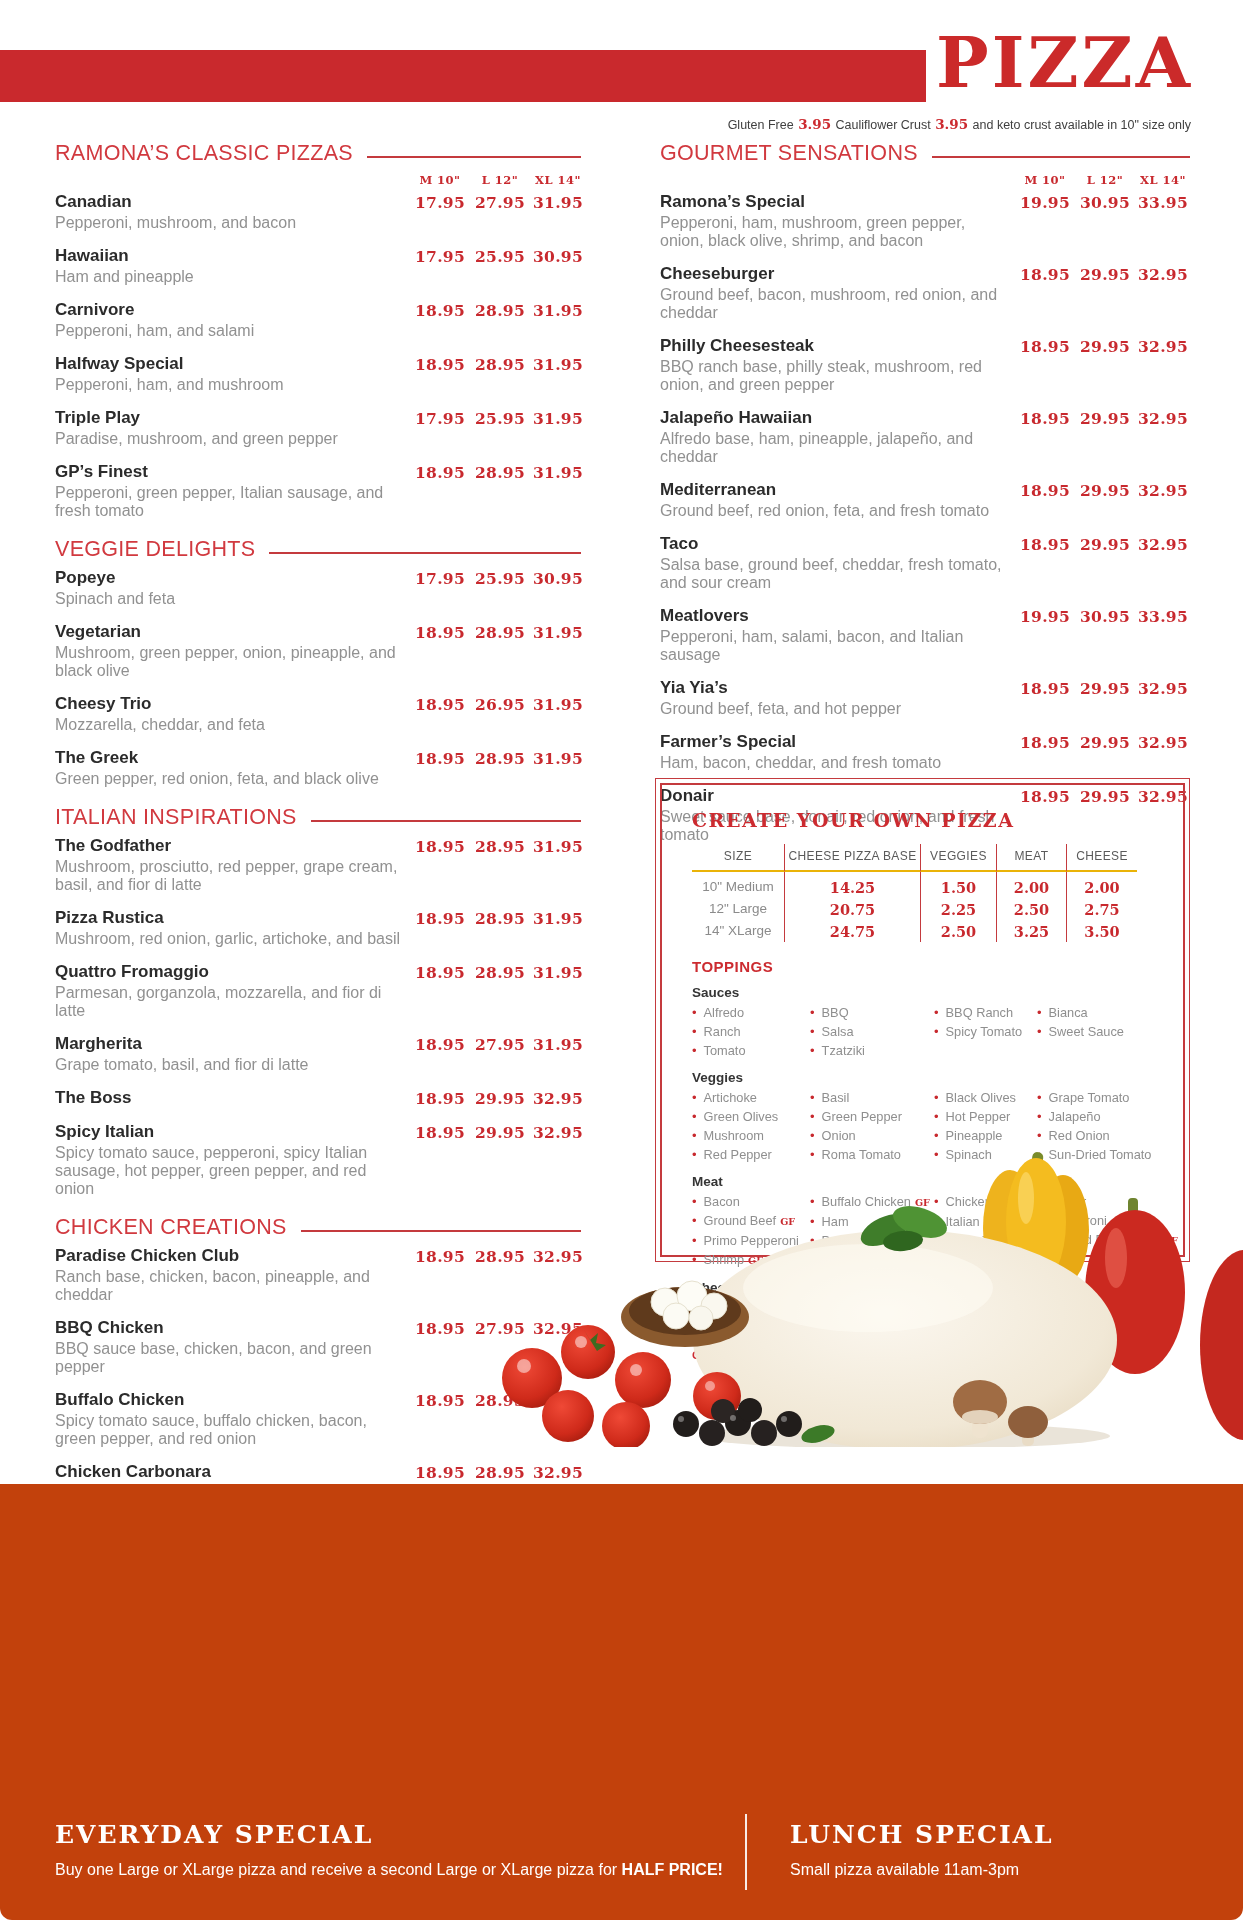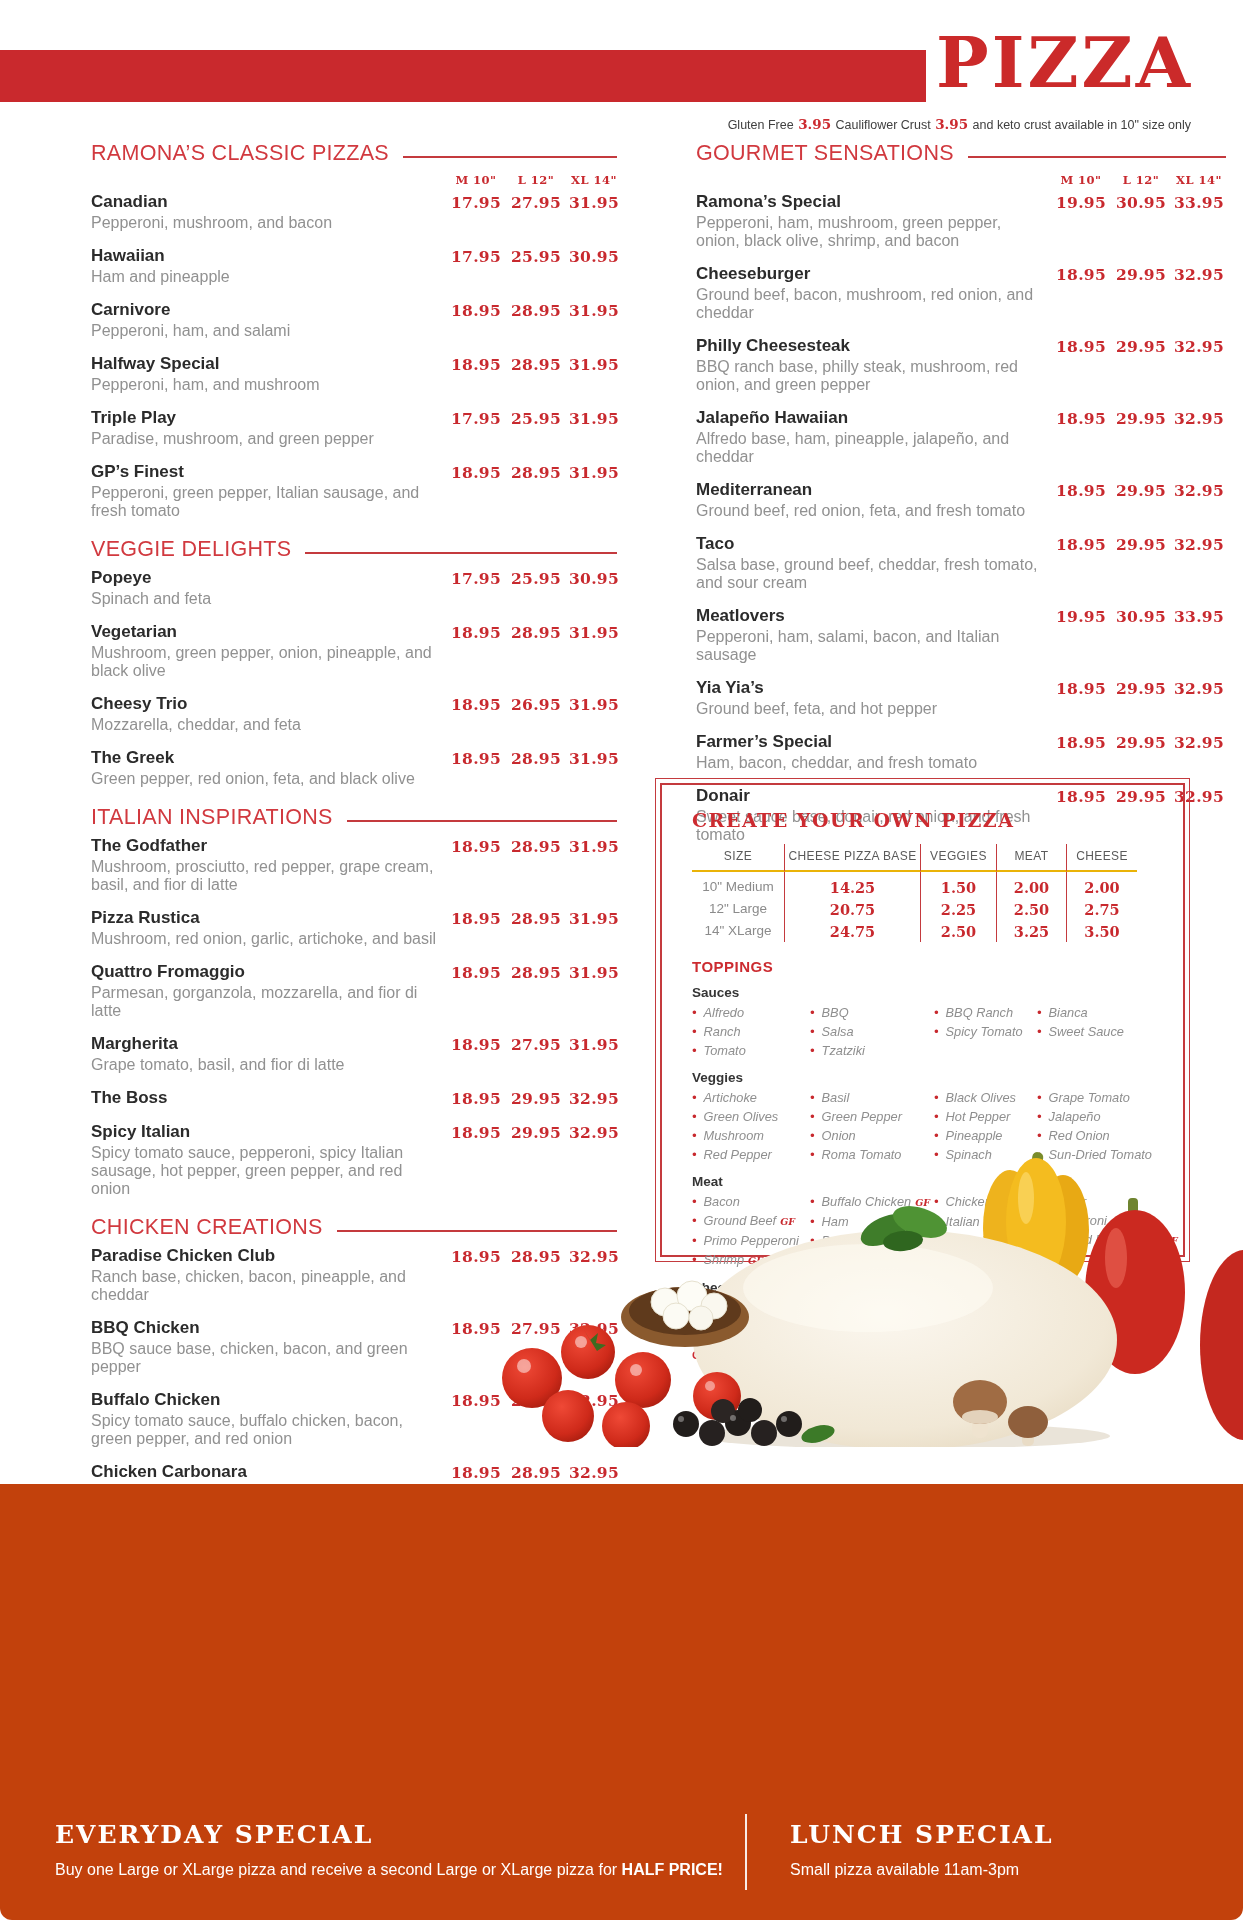--- a/index.html
+++ b/index.html
@@ -7,21 +7,21 @@
   .page { position:relative; width:1243px; height:1920px; background:#ffffff; overflow:hidden;border-radius:12px; }
   .slab { font-family:"DejaVu Serif", serif; font-weight:700; }
 
   
   .red-bar { position:absolute; left:0; top:50px; width:926px; height:52px; background:#c9292d; }
   .pizza-title { position:absolute; right:50px; top:28px; font-size:70px; line-height:1; color:#cb2a2a; letter-spacing:3px; }
   .crust-note { position:absolute; right:52px; top:116px; font-size:12.5px; color:#404040; }
   .crust-note .note-price { color:#cc2b30; font-size:13.5px; padding:0 1px; }
 
   
-  .col { position:absolute; top:140px;margin-left:36px; }
+  .col { position:absolute; top:140px; }
   .col-left  { left:55px;  width:526px; }
   .col-right { left:660px; width:530px; }
 
   .sec-head { display:flex; align-items:center; height:26px; margin-bottom:6px; margin-top:16px; }
   .sec-head:first-child { margin-top:0; }
   .sec-title { font-size:21.5px; color:#d1393f; letter-spacing:.3px; white-space:nowrap; }
   .sec-rule { flex:1; border-top:2px solid #c43a3e; margin-left:14px; margin-top:8px; }
 
   .size-row { position:relative; height:20px; }
   .size-label { font-size:11.5px; color:#c8292e; letter-spacing:.5px; }
@@ -39,21 +39,21 @@
   .cyo-inner { position:absolute; inset:4px; border:2px solid #c43a3e; padding:24px 36px 0 30px; }
   .cyo-title { font-size:19px; color:#cc2b30; letter-spacing:1.5px; }
   .cyo-table { display:grid; grid-template-columns:92px 136px 76px 70px 71px; margin-top:13px; }
   .cth { font-size:12px; color:#5a5a5a; letter-spacing:.4px; text-align:center; padding:5px 0 7px; border-bottom:2px solid #eab308; }
   .ctd { text-align:center; padding:3px 0 2px; color:#8b8b8b; font-size:13.5px; }
   .ctd.first { padding-top:7px; }
   .bl { border-left:1px solid #c43a3e; }
   .ctd.val { color:#c8292e; font-size:14.5px; }
   .toppings-title { margin-top:16px; font-size:15px; font-weight:700; color:#cc2b30; letter-spacing:.5px; }
   .grp-name { font-size:13.5px; font-weight:700; color:#353535; margin:10px 0 3px; }
-  .grp-grid { display:grid; grid-template-columns:118px 124px 103px 1fr;font-style:italic; }
+  .grp-grid { display:grid; grid-template-columns:118px 124px 103px 1fr; }
   .top-item { font-size:12.8px; color:#8f8f8f; line-height:19px; white-space:nowrap; }
   .bullet { color:#c8292e; margin-right:7px; font-size:13px; }
   .gf { color:#c8292e; font-size:9.5px; margin-left:4px; }
   .gf-note { margin-top:13px; font-size:11.5px; font-weight:700; color:#cc2b30; }
 
   
   .photo { position:absolute; left:480px; top:1140px; width:763px; height:307px; }
 
   
   .footer { position:absolute; left:0; top:1484px; width:1243px; height:473px; background:#c2410c; }

